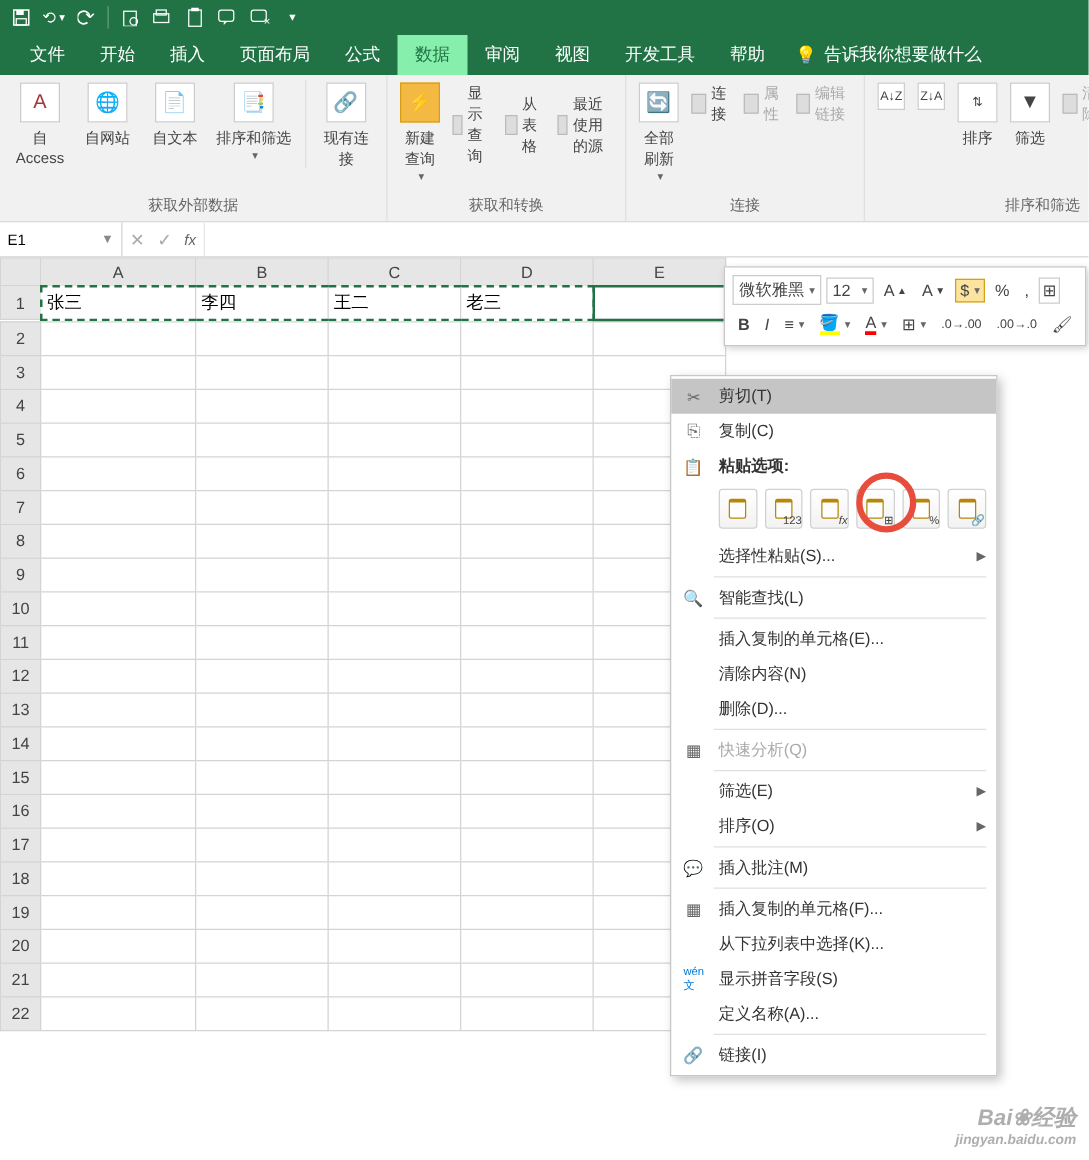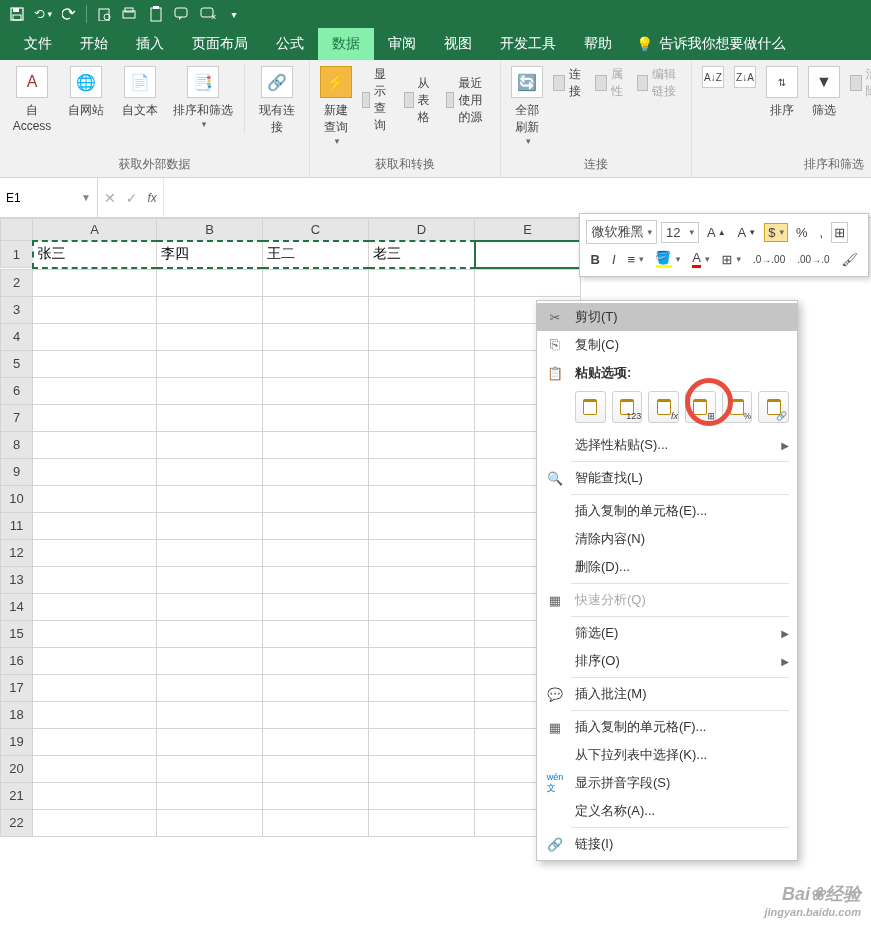--- a/index.html
+++ b/index.html
@@ -21,21 +21,21 @@
 .ribbon-group { border-right: 1px solid #e0e0e0; padding: 4px 6px 2px; display: flex; flex-direction: column; justify-content: space-between; }
 .ribbon-group-items { display: flex; align-items: flex-start; gap: 2px; flex: 1; }
 .ribbon-group-label { text-align: center; color: #666; font-size: 12px; padding: 2px 0; }
 .ribbon-btn-large { display: flex; flex-direction: column; align-items: center; justify-content: center; padding: 2px 4px; cursor: pointer; text-align: center; font-size: 12px; color: #444; width: 52px; }
 .ribbon-btn-large .ric { width: 32px; height: 32px; margin-bottom: 4px; background: #fff; border: 1px solid #ccc; display: flex; align-items: center; justify-content: center; font-size: 16px; }
 .ribbon-btn-small { display: flex; align-items: center; gap: 4px; padding: 2px 4px; cursor: pointer; font-size: 12px; color: #444; }
 .ribbon-btn-small .ric-s { width: 16px; height: 16px; background: #ddd; border: 1px solid #bbb; }
 .ribbon-col { display: flex; flex-direction: row; gap: 2px; }
 
 
-.formula-bar { height: 40px; border-bottom: 1px solid #d4d4d4; display: flex; background: #fff; }
+.formula-bar { height: 28px; border-bottom: 1px solid #d4d4d4; display: flex; background: #fff; }
 .name-box { width: 98px; border-right: 1px solid #d4d4d4; padding: 0 6px; height: 100%; display: flex; align-items: center; justify-content: space-between; }
 .name-box-dd { color: #888; font-size: 10px; }
 .fb-btns { display: flex; align-items: center; border-right: 1px solid #e8e8e8; padding: 0 6px; gap: 10px; color: #aaa; }
 .fb-input { flex: 1; padding: 0 8px; }
 
 
 .float-toolbar { position: absolute; right: 2px; top: 213px; background: #fff; border: 1px solid #c6c6c6; box-shadow: 2px 2px 6px rgba(0,0,0,0.2); padding: 4px; z-index: 30; }
 .ft-row { display: flex; align-items: center; gap: 4px; padding: 2px; }
 .ft-item { padding: 2px 4px; cursor: pointer; color: #444; display: flex; align-items: center; gap: 2px; font-size: 13px; }
 .ft-font { border: 1px solid #ccc; padding: 2px 4px; min-width: 70px; background: #fff; display:flex; justify-content:space-between; align-items:center;}

